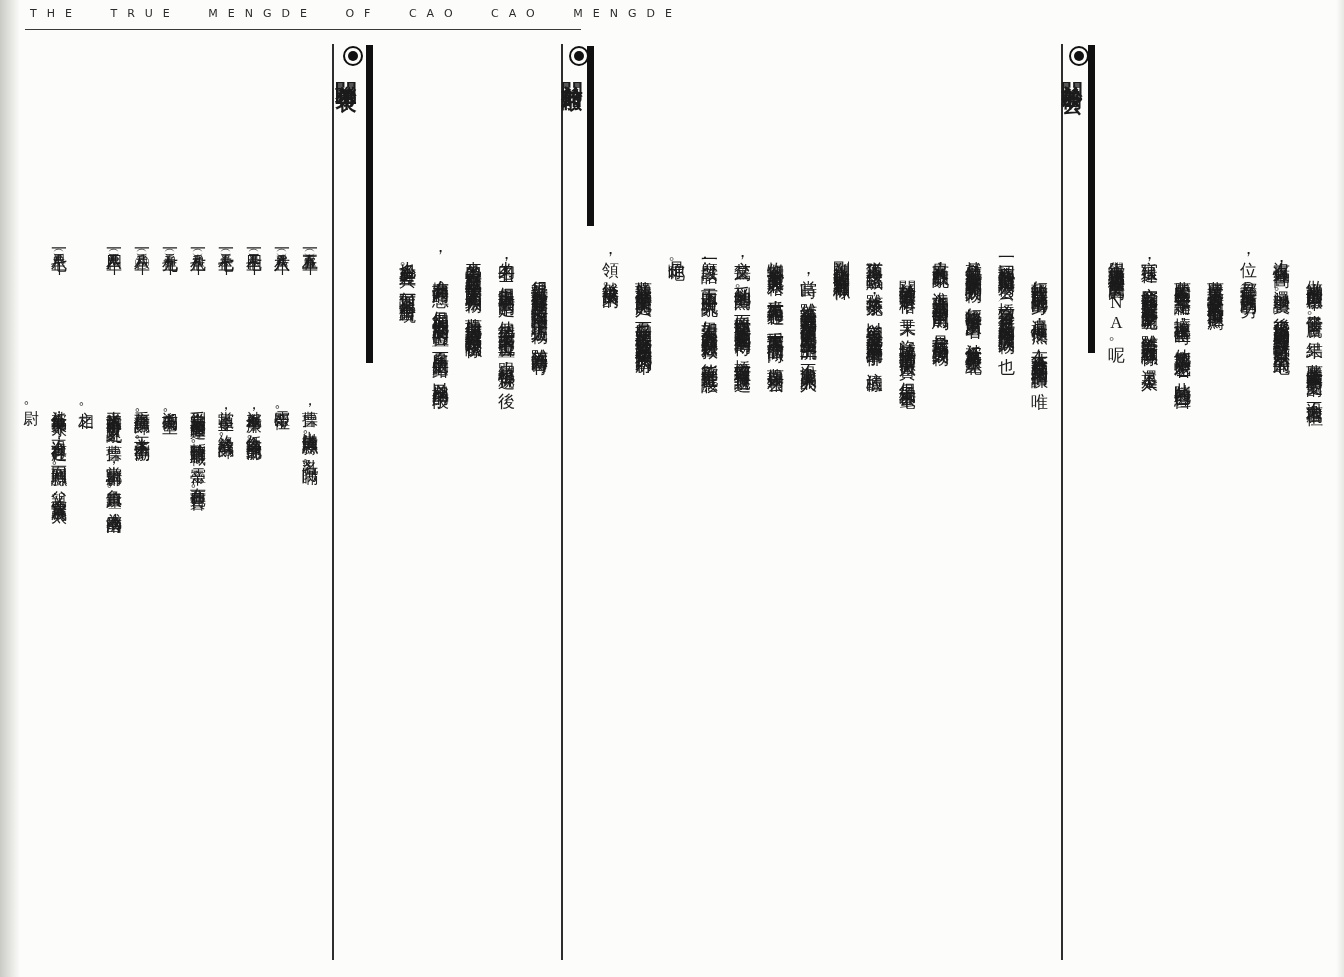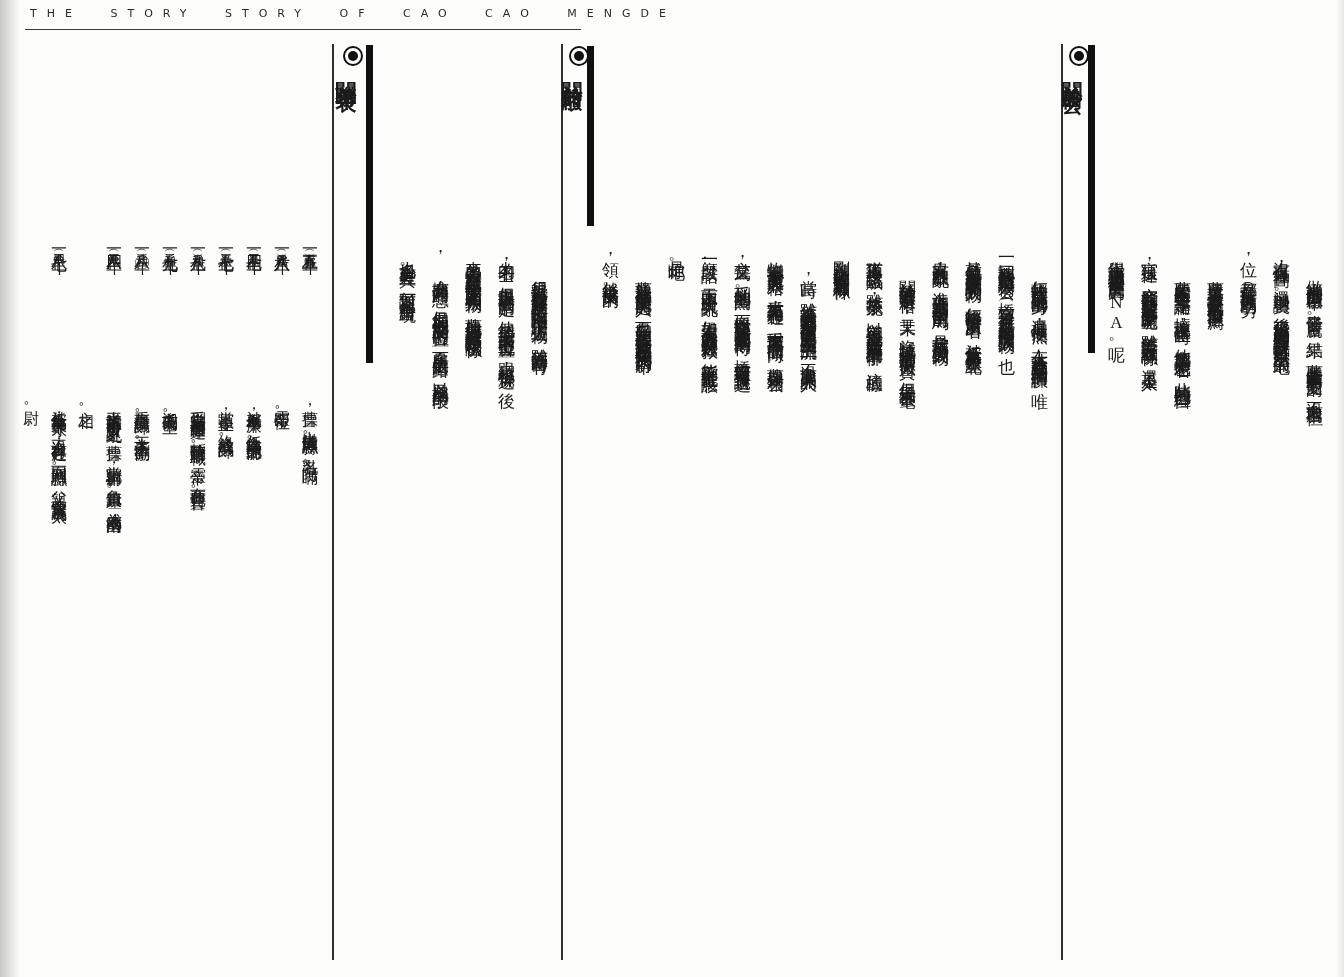--- a/index.html
+++ b/index.html
@@ -69,21 +69,21 @@
   .nb .col{ line-height:27px; font-size:16px; letter-spacing:1.4px; }
   .yearwrap{ display:inline-block; inline-size:158px; }
   .era{ font-size:11.5px; letter-spacing:.5px; }
   .nb .col.cont{ text-indent:158px; }
 </style>
 </head>
 <body>
 
 <div class="page">
 
-  <div class="en-header">THE STORY STORY OF CAO CAO MENGDE</div>
+  <div class="en-header">THE TRUE MENGDE OF CAO CAO MENGDE</div>
   <div class="en-rule"></div>
 
   <div class="vregion tail">
       <div class="col indent">做神嵩的士加以檢舉，告發了曹騰。結果，曹騰並未收賄而不受處罰，不過曹騰不但</div>
       <div class="col">沒有責怪神嵩，還加以讚賞。後來飛黃騰達的神嵩曾經說「我之所以可以當上三公的地</div>
       <div class="col">位，都是曹常侍（曹騰）的功勞」。</div>
       <div class="col indent">曹騰還培養了許多擅長文武的名士還加以推薦。</div>
       <div class="col indent">曹騰的生殁之年並無定論，據說曹操出生時，他應該是四十歲左右。此時的他已經自</div>
       <div class="col">宮廷退休，究竟能夠對於曹操的成長有多少助益呢？雖然雙方沒有血緣關係，還是令人</div>
       <div class="col">覺得曹操繼承了相當程度曹騰的<span class="upright">DNA</span>呢。</div>

